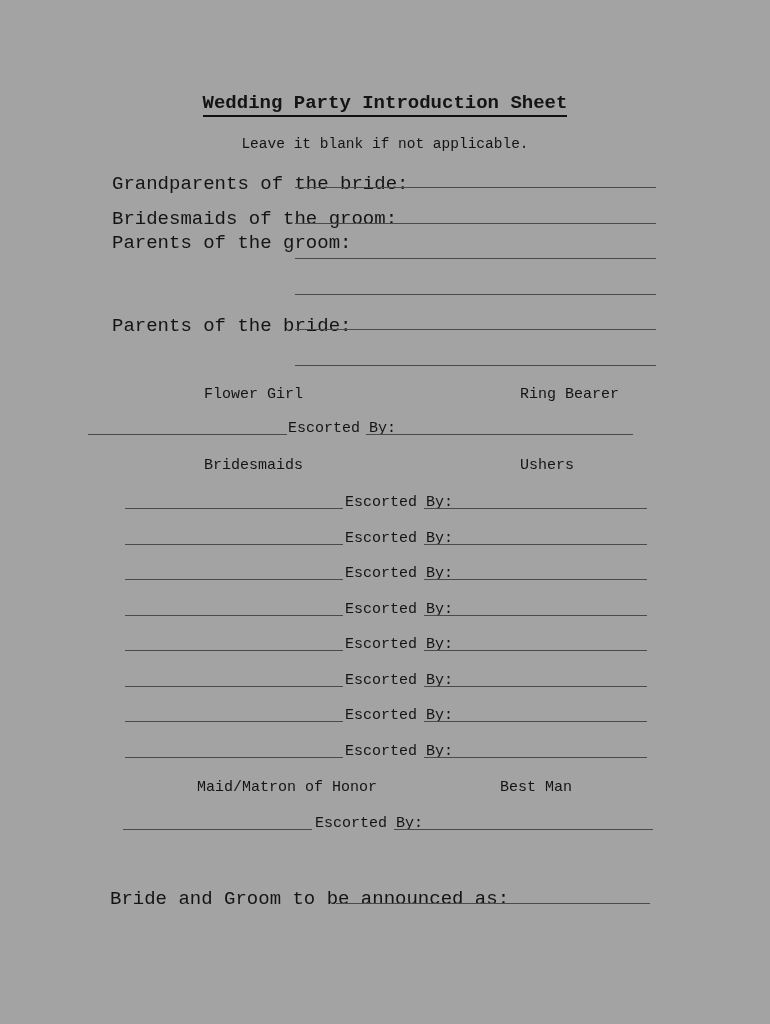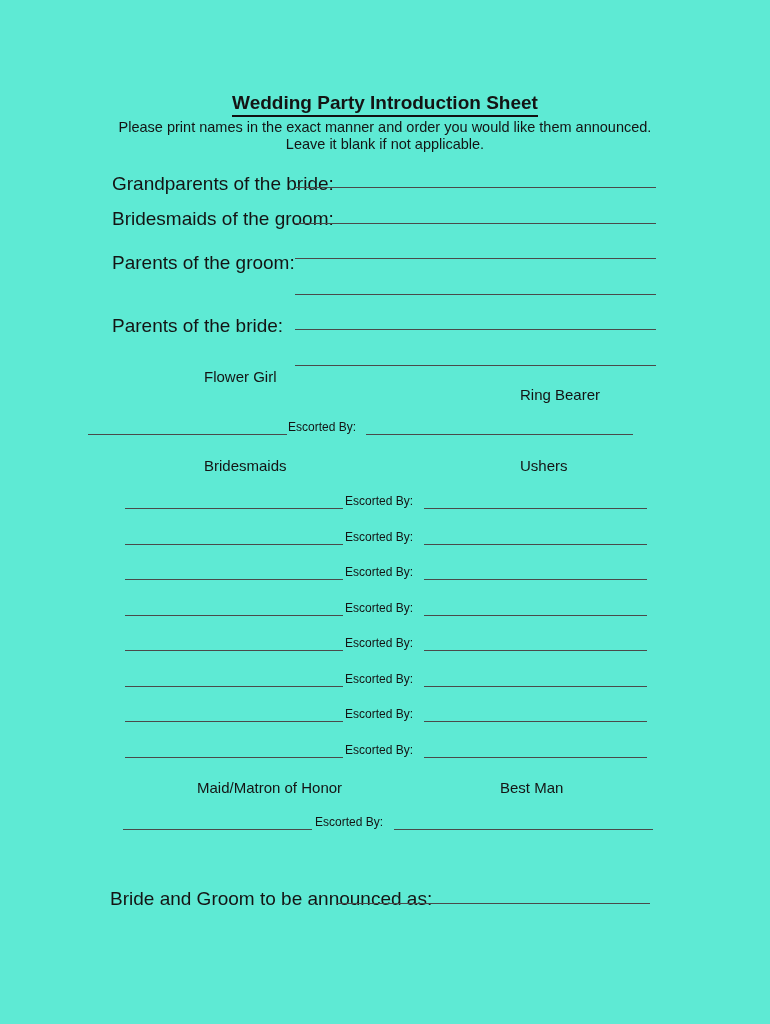--- a/index.html
+++ b/index.html
@@ -1,68 +1,67 @@
 <!DOCTYPE html>
 <html><head>
 <meta charset="utf-8">
 <style>
   html,body{margin:0;padding:0;background:#ffffff;}
   #page{
     position:relative;
     width:770px;height:1024px;
-    background:#5eead4;
-    font-family:Liberation Sans, sans-serif;
+    background:#a3a3a3;
+    font-family:Liberation Mono, monospace;
     color:#141414;
     overflow:hidden;
   }
   .abs{position:absolute;white-space:nowrap;}
   .title{
     left:0;right:0;top:92px;text-align:center;
     font-size:19px;font-weight:bold;
   }
   .title .ul{
     display:inline-block;
     border-bottom:2px solid #111;
     padding-bottom:1px;
   }
   .sub{left:0;right:0;text-align:center;font-size:14.5px;}
   .lbl{font-size:19px;}
   .hline{
     height:0;
     border-top:1.6px solid #4a4a4a;
   }
   .heading{font-size:15px;}
-  .esc{font-size:12px;}
+  .esc{font-size:15px;}
 </style>
 </head>
 <body>
 
 <div id="page">
 
   <div class="abs title">
     <span class="ul">Wedding Party Introduction Sheet</span>
   </div>
-  <div class="abs sub" style="top:119px;">Please print names in the exact manner and order you would like them announced.</div>
   <div class="abs sub" style="top:136px;">Leave it blank if not applicable.</div>
 
   <div class="abs lbl" style="left:112px;top:173px;">Grandparents of the bride:</div>
   <div class="abs hline" style="left:295px;top:187px;width:361px;"></div>
 
   <div class="abs lbl" style="left:112px;top:208px;">Bridesmaids of the groom:</div>
   <div class="abs hline" style="left:295px;top:222.5px;width:361px;"></div>
 
-  <div class="abs lbl" style="left:112px;top:252px;text-align:right;">Parents of the groom:</div>
+  <div class="abs lbl" style="left:112px;top:232px;text-align:right;">Parents of the groom:</div>
   <div class="abs hline" style="left:295px;top:258px;width:361px;"></div>
   <div class="abs hline" style="left:295px;top:293.5px;width:361px;"></div>
 
   <div class="abs lbl" style="left:112px;top:315px;">Parents of the bride:</div>
   <div class="abs hline" style="left:295px;top:329px;width:361px;"></div>
   <div class="abs hline" style="left:295px;top:364.5px;width:361px;"></div>
 
-  <div class="abs heading" style="left:204px;top:368px;">Flower Girl</div>
+  <div class="abs heading" style="left:204px;top:386px;">Flower Girl</div>
   <div class="abs heading" style="left:520px;top:386px;">Ring Bearer</div>
 
   <div class="abs hline" style="left:88px;top:434px;width:199px;"></div>
   <div class="abs esc" style="left:288px;top:420px;">Escorted By:</div>
   <div class="abs hline" style="left:366px;top:434px;width:267px;"></div>
 
   <div class="abs heading" style="left:204px;top:457px;">Bridesmaids</div>
   <div class="abs heading" style="left:520px;top:457px;">Ushers</div>
 
   <div class="abs hline" style="left:125px;top:508px;width:218px;"></div>

